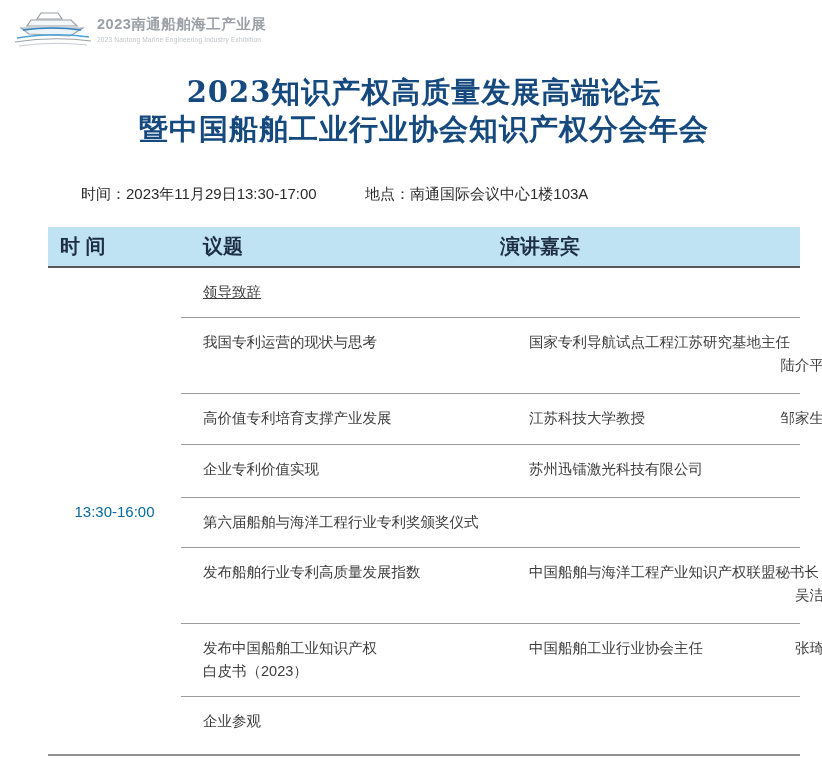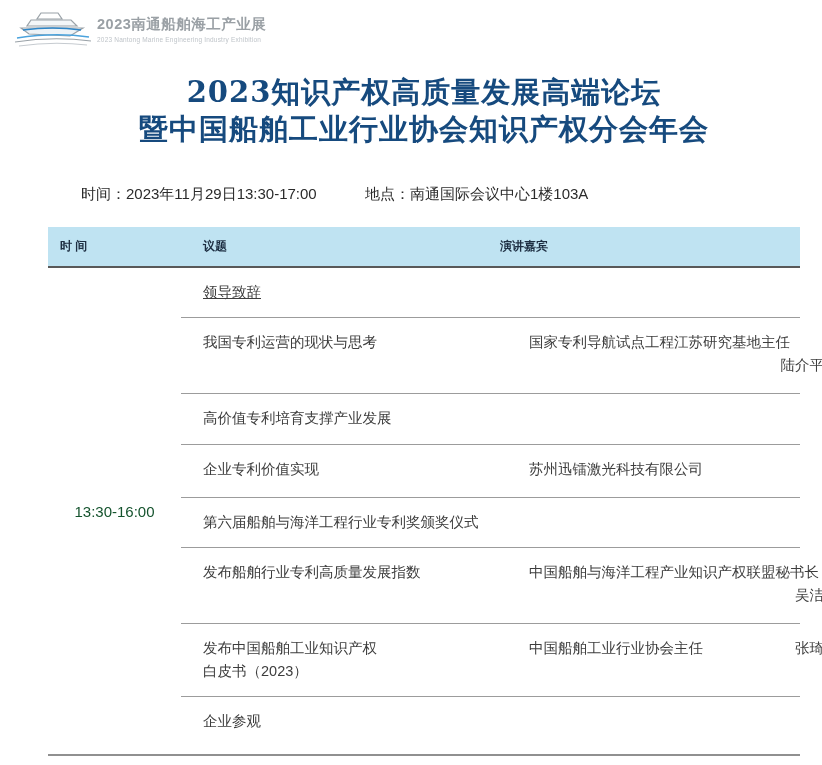--- a/index.html
+++ b/index.html
@@ -38,32 +38,32 @@
   
   .agenda {
     position:absolute; top:227px; left:48px; width:752px;
     font-size:14.5px; color:#3d3d3d;
     border-bottom:2px solid #909090;
   }
   .agenda-header {
     display:grid; grid-template-columns:133px 309px 310px;
     background:#bfe3f2;
     height:39px; align-items:center;
-    font-weight:bold; font-size:12px; color:#1d2e42;
+    font-weight:bold; font-size:20px; color:#1d2e42;
     border-bottom:2.5px solid #595959;
   }
   .h-time    { padding-left:12px; }
   .h-topic   { padding-left:22px; }
   .h-speaker { padding-left:10px; }
 
   .agenda-body { display:flex; }
   .time-col {
     width:133px; flex:0 0 133px;
     display:flex; align-items:center; justify-content:center;
-    font-size:15px; color:#14532d;
+    font-size:15px; color:#0369a1;
   }
   .rows-col { flex:1; }
 
   .row { display:grid; grid-template-columns:309px 310px; }
   .row.full { grid-template-columns:619px; }
   .row + .row { border-top:1.5px solid #9c9c9c; }
   .row:nth-child(1){ min-height:49px;text-decoration:underline; }
   .row:nth-child(2){ min-height:75px; }
   .row:nth-child(3){ min-height:50px; }
   .row:nth-child(4){ min-height:52px; }
@@ -131,20 +131,26 @@
           <div class="cell topic">我国专利运营的现状与思考</div>
           <div class="cell speaker">
             <div class="speaker-inner">
               <span class="org">国家专利导航试点工程江苏研究基地主任</span>
               <span class="name">陆介平</span>
             </div>
           </div>
         </div>
         <div class="row">
           <div class="cell topic">高价值专利培育支撑产业发展</div>
+          <div class="cell speaker">
+            <div class="speaker-inner">
+              <span class="org">江苏科技大学教授</span>
+              <span class="name">邹家生</span>
+            </div>
+          </div>
         </div>
         <div class="row">
           <div class="cell topic">企业专利价值实现</div>
           <div class="cell speaker">
             <div class="speaker-inner">
               <span class="org">苏州迅镭激光科技有限公司</span>
               <span class="name"></span>
             </div>
           </div>
         </div>

